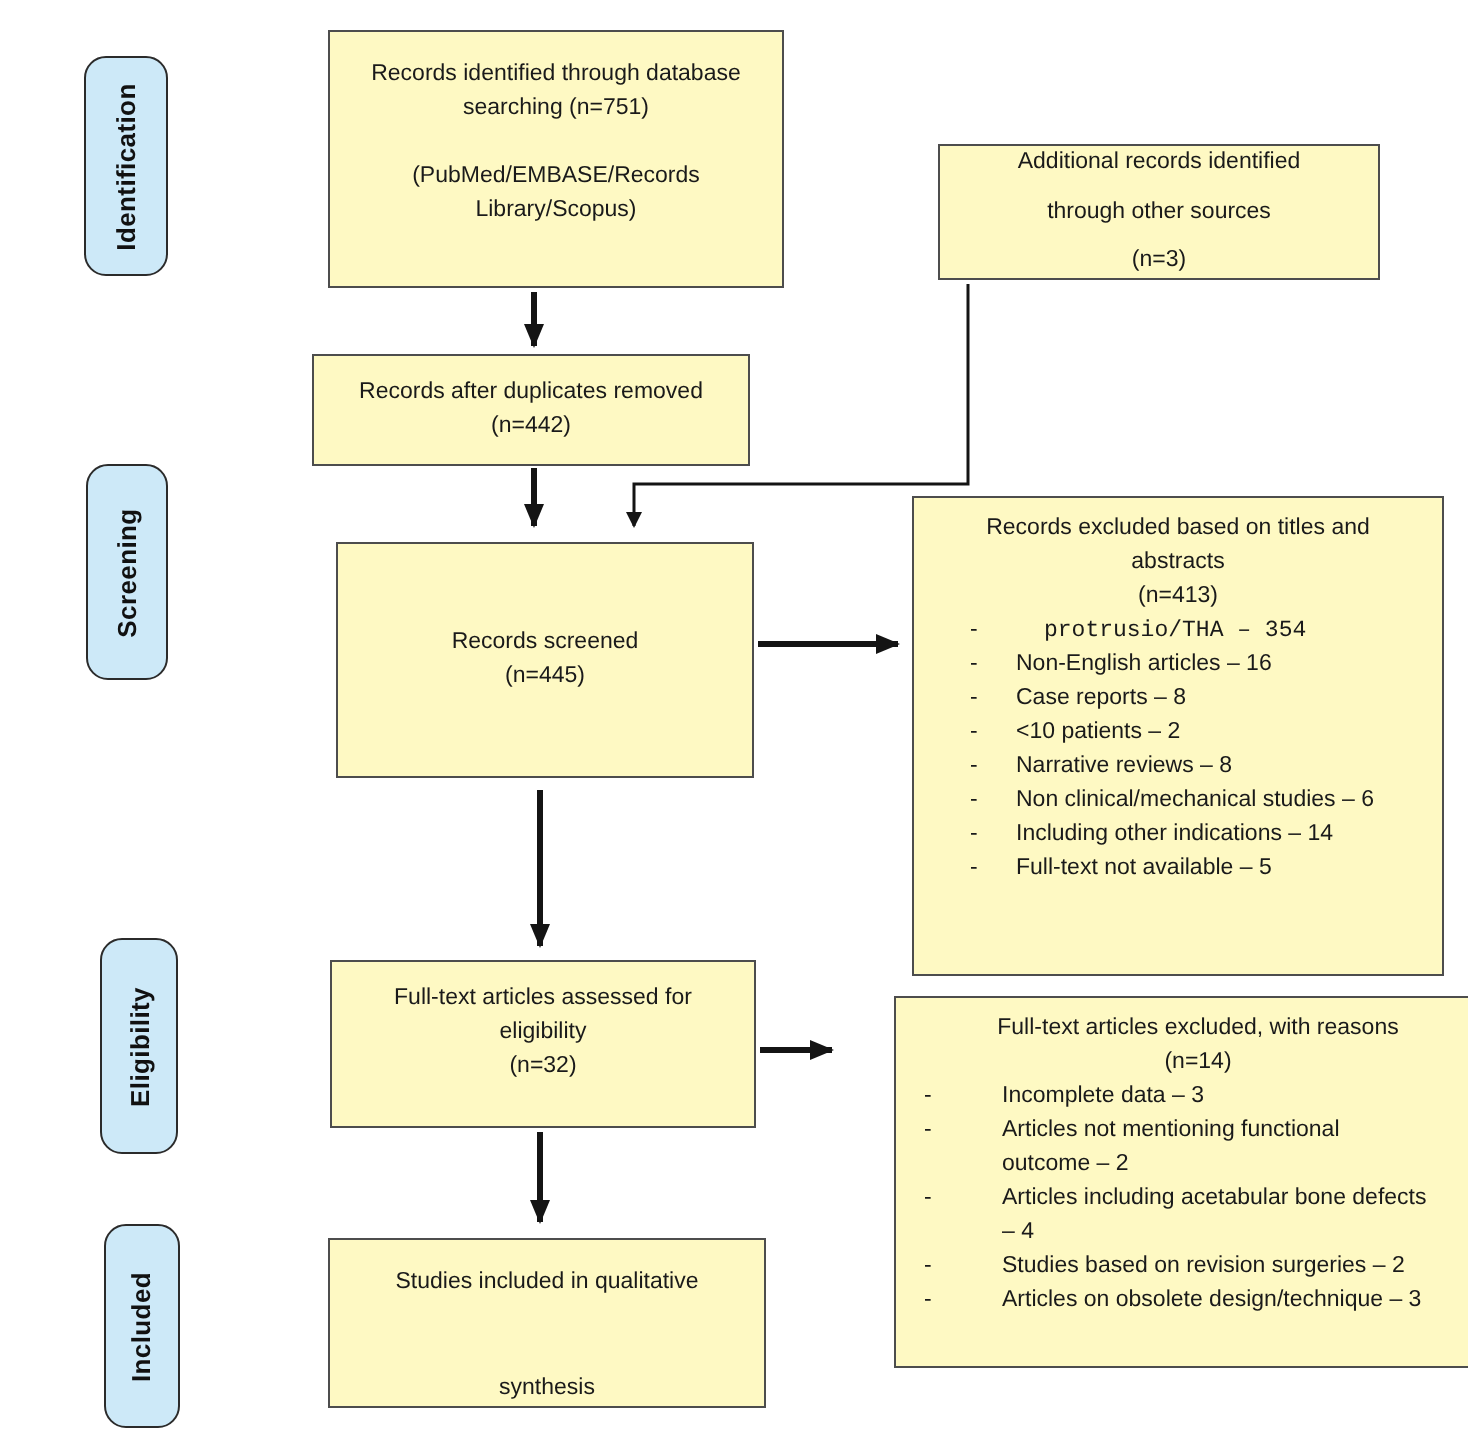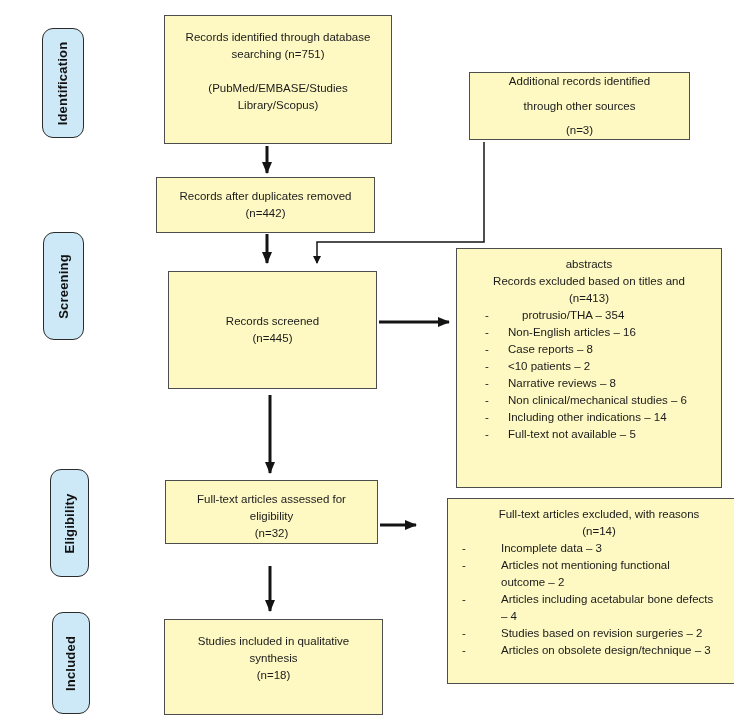--- a/index.html
+++ b/index.html
@@ -46,21 +46,21 @@
 
   .bhead .line{text-align:center;}
   .blist{display:flex;flex-direction:column;}
   .item{display:flex;align-items:flex-start;}
   .bullet{flex:none;text-align:left;}
   .ex1 .blist{padding-left:28px;padding-right:4px;}
   .ex1 .bullet{width:23px;}
   .ex2 .blist{padding-left:14px;padding-right:4px;}
   .ex2 .bullet{width:39px;}
   .itext{flex:1;}
-  .ex1 .cont{padding-left:14px;}
+  .ex1 .cont{padding-left:14px;font-family:Liberation Mono, monospace;}
   .ex2 .cont{padding-left:0;}
 </style>
 </head>
 <body>
 
 <div class="canvas">
 
   <svg class="arrows" width="734" height="720" aria-hidden="true">
     <defs>
       <marker id="headBig" markerUnits="userSpaceOnUse" markerWidth="13" markerHeight="11" refX="11" refY="5" orient="auto">
@@ -89,21 +89,21 @@
     <span class="stage-label">Eligibility</span>
   </div>
   <div class="stage" style="left:52px;top:612px;width:36px;height:100px;">
     <span class="stage-label">Included</span>
   </div>
 
   <div class="fbox pad13" style="left:164px;top:15px;width:228px;height:129px;">
     <div class="line">Records identified through database</div>
     <div class="line">searching (n=751)</div>
     <div class="line"></div>
-    <div class="line">(PubMed/EMBASE/Studies</div>
+    <div class="line">(PubMed/EMBASE/Records</div>
     <div class="line">Library/Scopus)</div>
   </div>
 
   <div class="fbox centered" style="left:469px;top:72px;width:221px;height:68px;justify-content:space-between;">
     <div class="line">Additional records identified</div>
     <div class="line">through other sources</div>
     <div class="line">(n=3)</div>
   </div>
 
   <div class="fbox centered" style="left:156px;top:177px;width:219px;height:56px;">
@@ -111,22 +111,22 @@
     <div class="line">(n=442)</div>
   </div>
 
   <div class="fbox centered" style="left:168px;top:271px;width:209px;height:118px;">
     <div class="line">Records screened</div>
     <div class="line">(n=445)</div>
   </div>
 
   <div class="fbox ex1 pad7" style="left:456px;top:248px;width:266px;height:240px;">
     <div class="bhead">
+      <div class="line">Records excluded based on titles and</div>
       <div class="line">abstracts</div>
-      <div class="line">Records excluded based on titles and</div>
       <div class="line">(n=413)</div>
     </div>
     <div class="blist">
       <div class="item">
         <span class="bullet">-</span>
         <div class="itext">
           <div class="cont">protrusio/THA – 354</div>
         </div>
       </div>
       <div class="item">
@@ -153,21 +153,21 @@
         <span class="bullet">-</span>
         <div class="itext">Including other indications – 14</div>
       </div>
       <div class="item">
         <span class="bullet">-</span>
         <div class="itext">Full-text not available – 5</div>
       </div>
     </div>
   </div>
 
-  <div class="fbox pad10" style="left:165px;top:480px;width:213px;height:64px;">
+  <div class="fbox pad10" style="left:165px;top:480px;width:213px;height:84px;">
     <div class="line">Full-text articles assessed for</div>
     <div class="line">eligibility</div>
     <div class="line">(n=32)</div>
   </div>
 
   <div class="fbox ex2 pad7" style="left:423px;top:498px;width:304px;height:186px;margin-left:24px;">
     <div class="bhead">
       <div class="line">Full-text articles excluded, with reasons</div>
       <div class="line">(n=14)</div>
     </div>
@@ -194,19 +194,19 @@
         <span class="bullet">-</span>
         <div class="itext">Studies based on revision surgeries – 2</div>
       </div>
       <div class="item">
         <span class="bullet">-</span>
         <div class="itext">Articles on obsolete design/technique – 3</div>
       </div>
     </div>
   </div>
 
-  <div class="fbox pad13" style="left:164px;top:619px;width:219px;height:96px;">
+  <div class="fbox pad13" style="left:164px;top:619px;width:219px;height:85px;gap:36px;">
     <div class="line">Studies included in qualitative</div>
     <div class="line">synthesis</div>
     <div class="line">(n=18)</div>
   </div>
 
 </div>
 
 </body></html>

